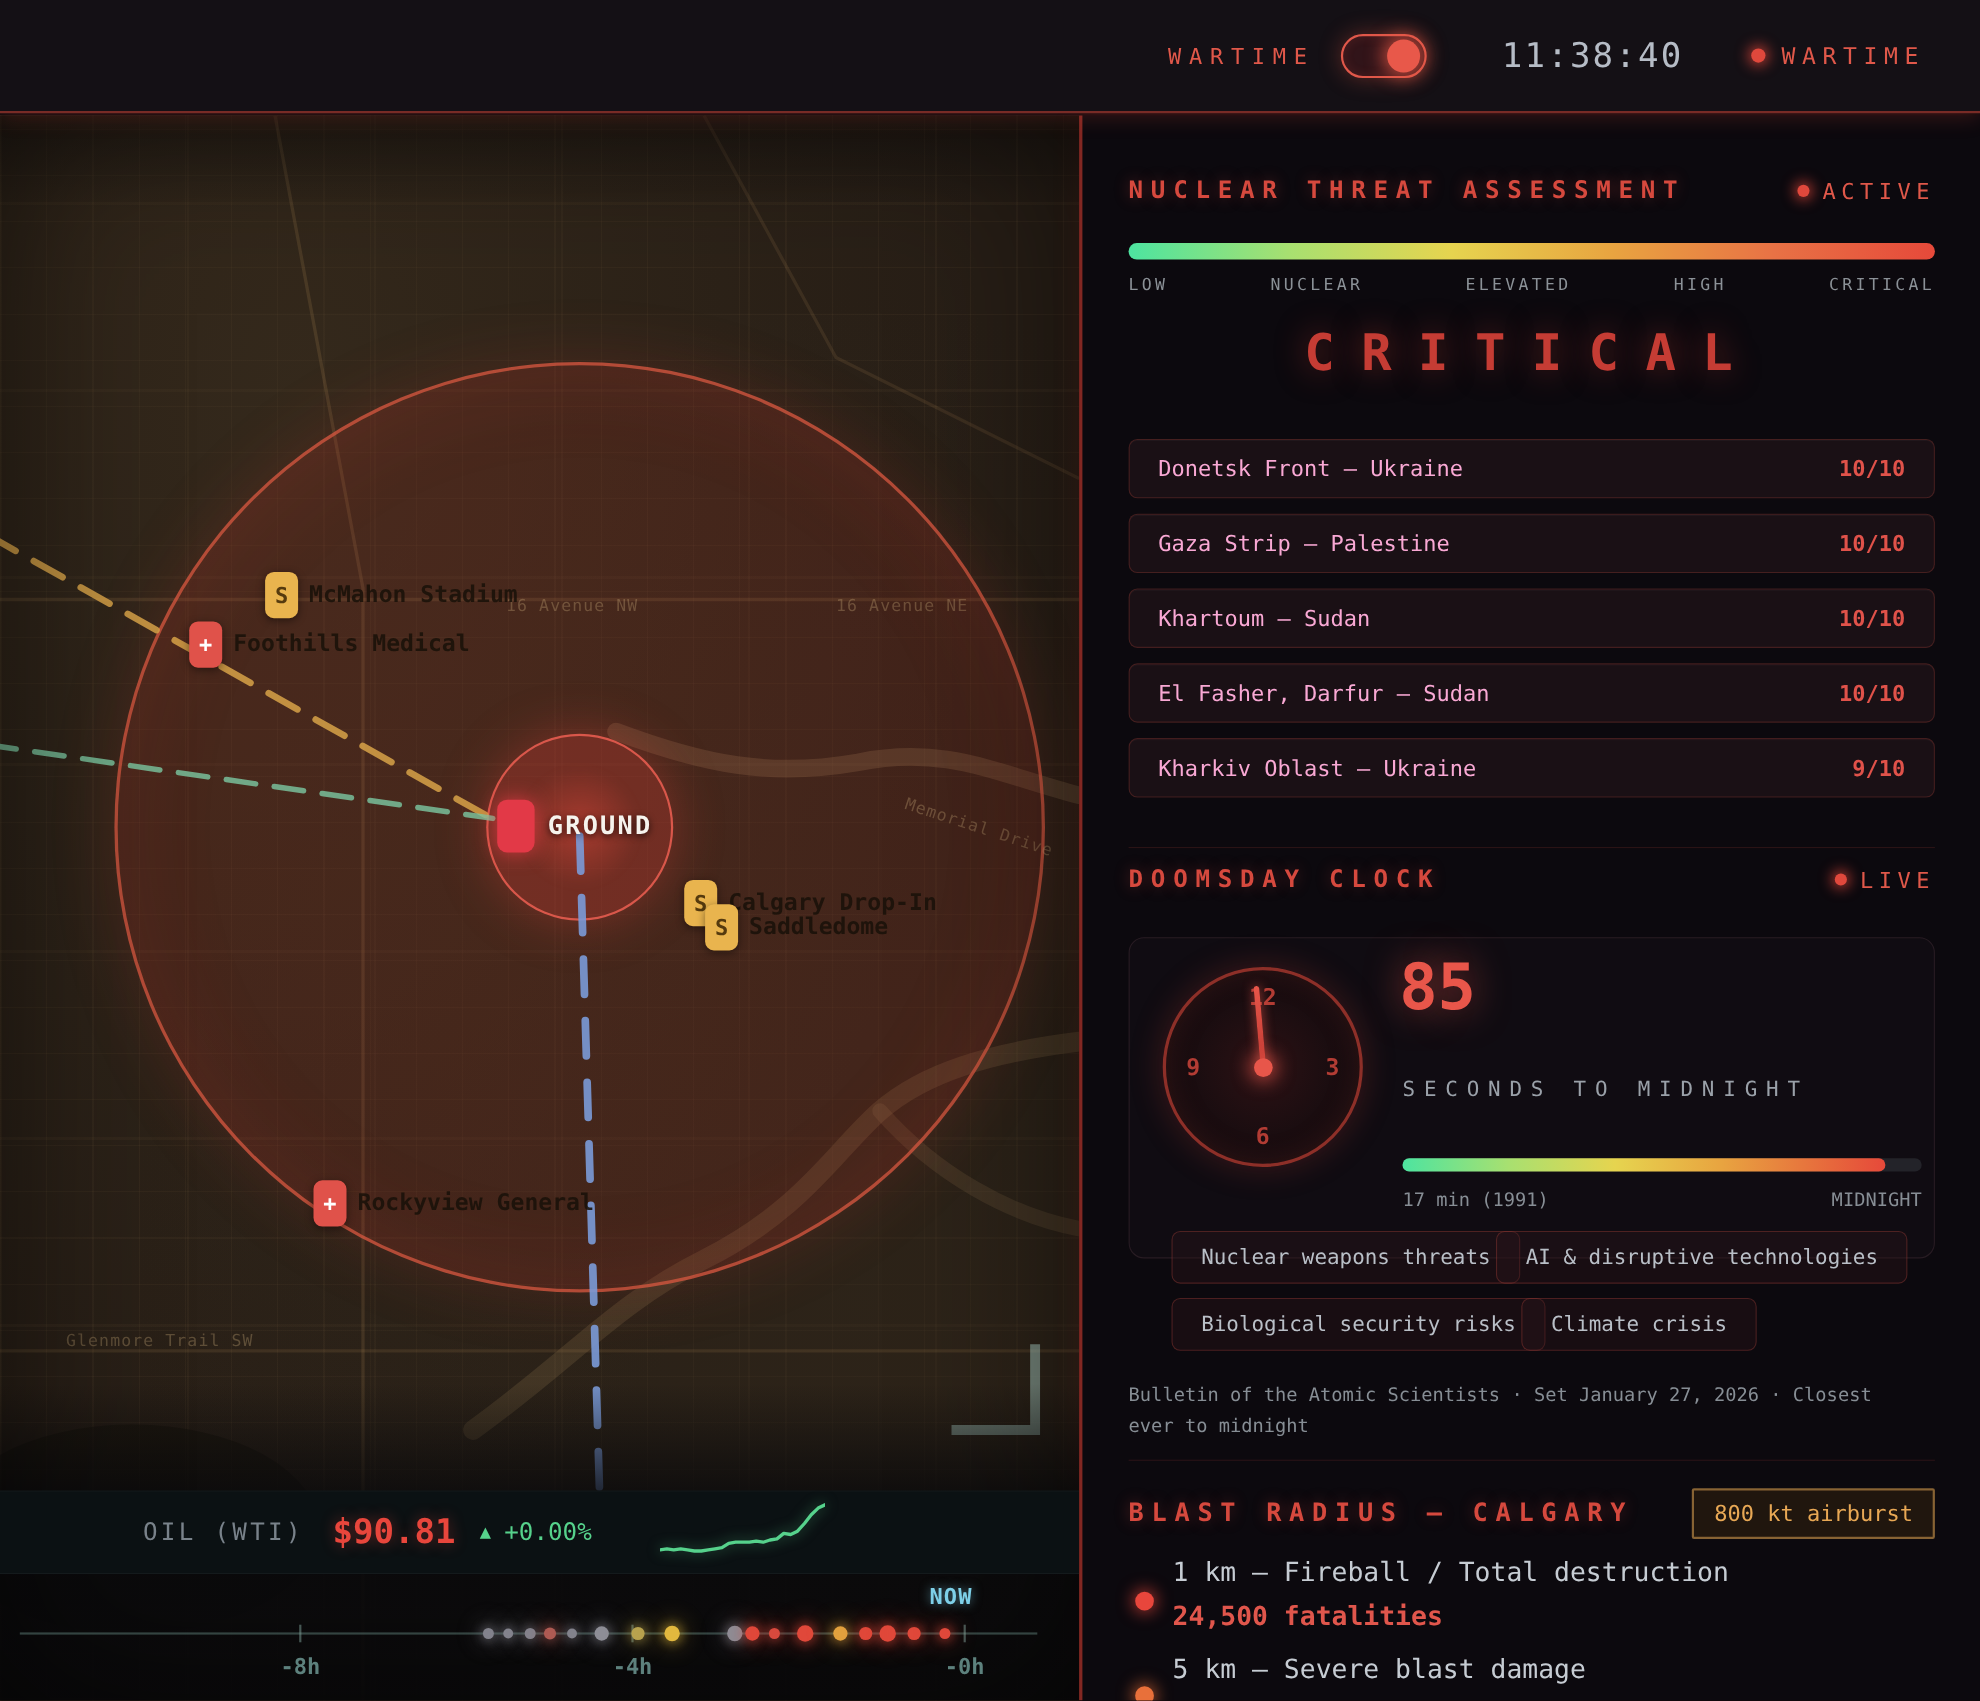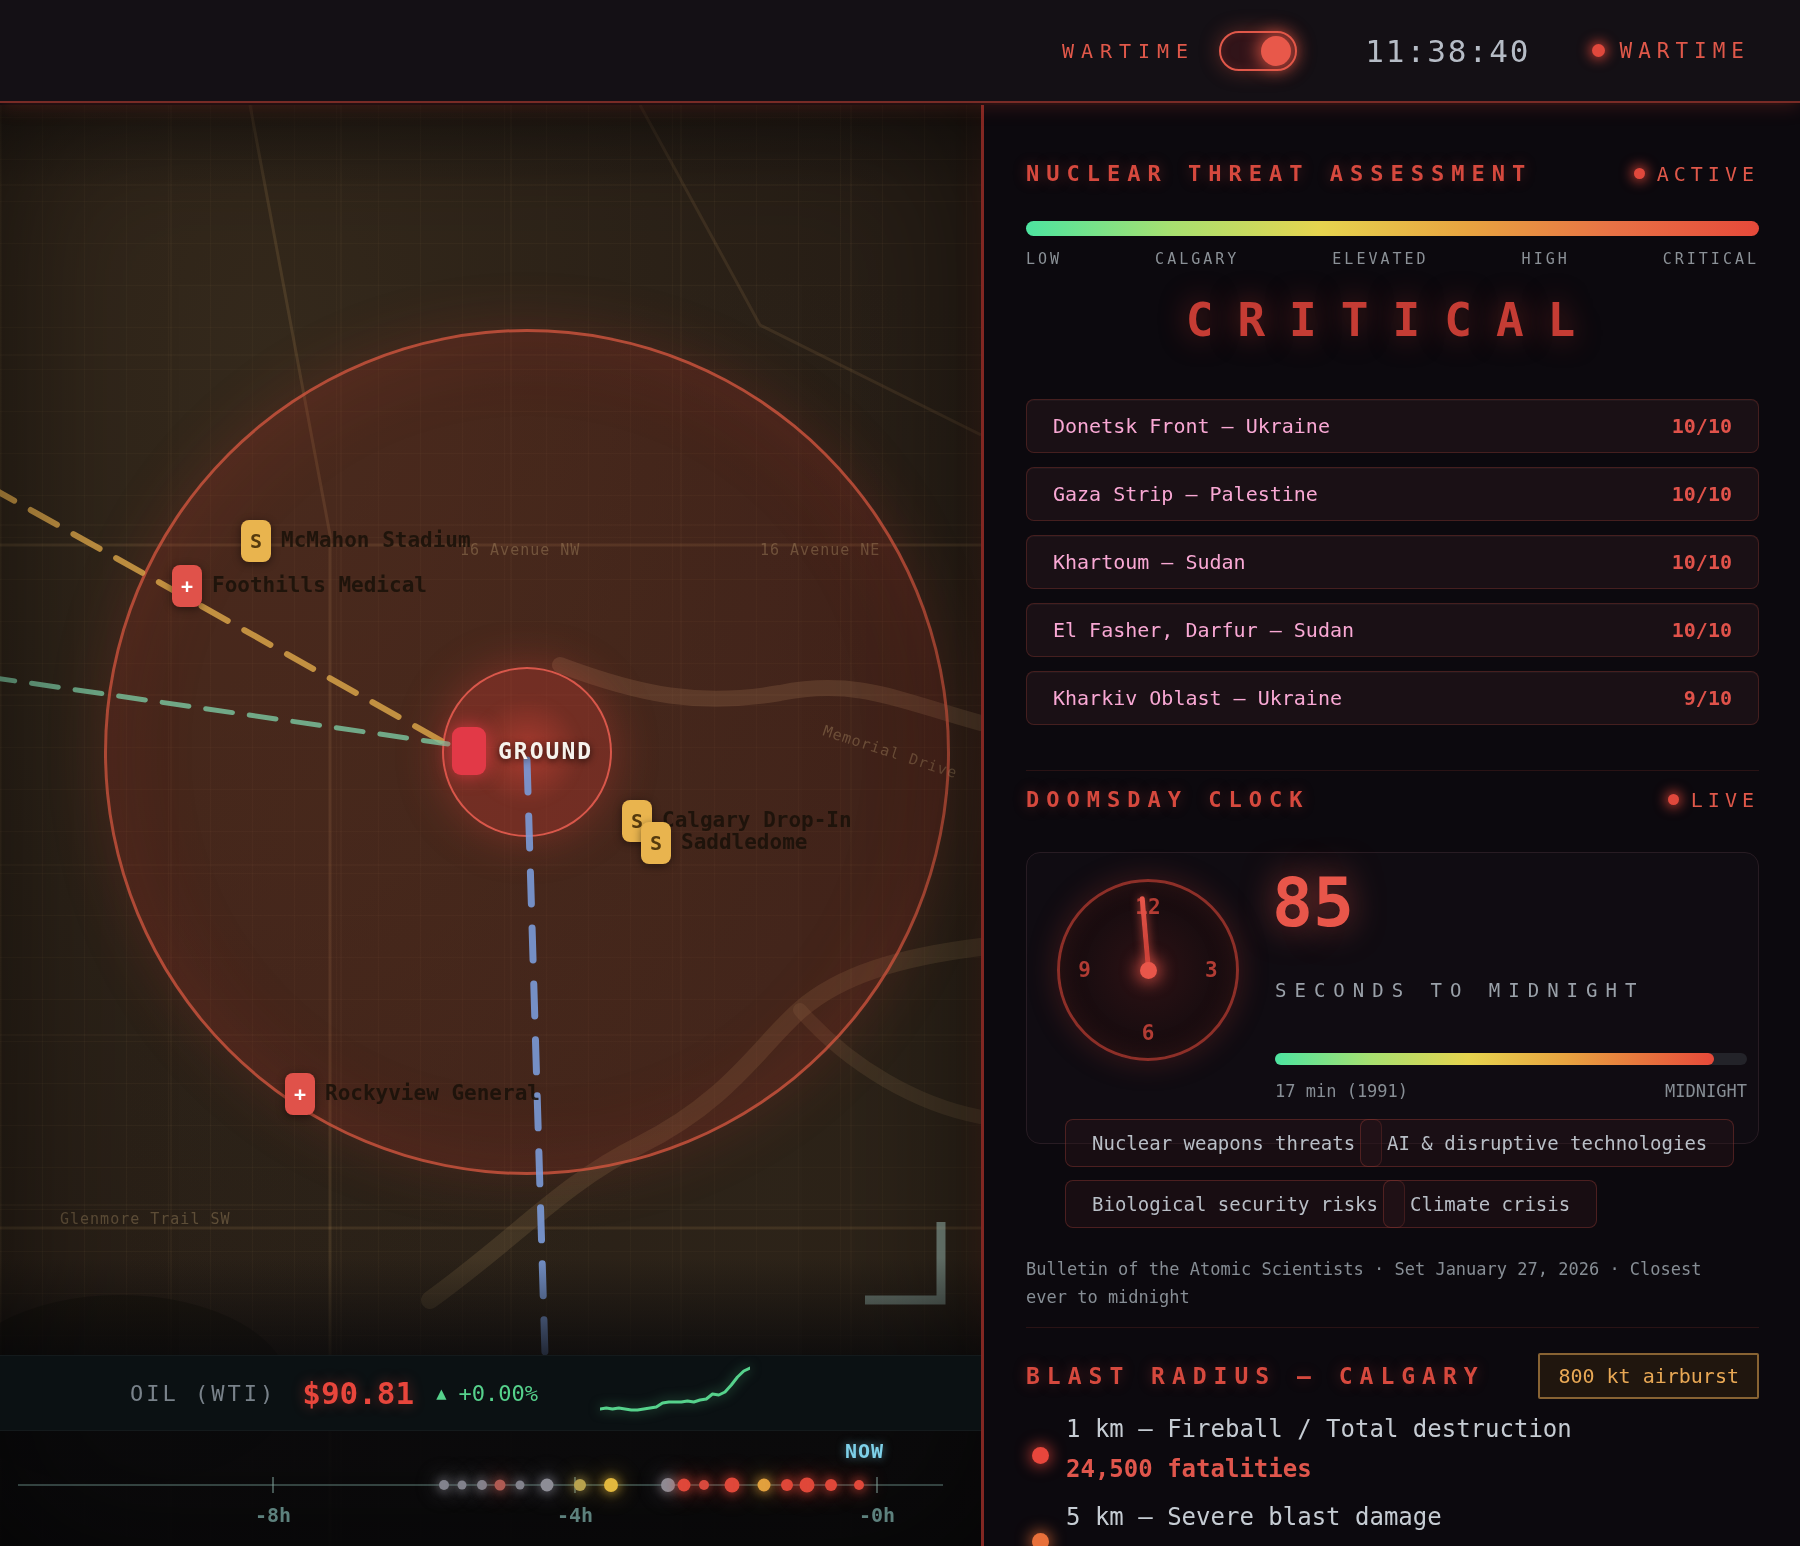--- a/index.html
+++ b/index.html
@@ -113,21 +113,21 @@
   .clock-face { position:absolute; left:30px; top:26px; width:182px; height:182px; border-radius:50%;
     border:3px solid #8d2f28; background:radial-gradient(circle, rgba(118,32,26,.28), rgba(18,10,12,.65) 75%);
     box-shadow:0 0 30px rgba(205,62,50,.25), inset 0 0 26px rgba(205,62,50,.18); }
   .cnum { position:absolute; color:#b23c34; font-size:21px; font-weight:bold; transform:translate(-50%,-50%); }
   .hand { position:absolute; left:50%; bottom:50%; width:5px; height:74px; margin-left:-2.5px;
     background:linear-gradient(180deg,#e8564a,#c03a32); border-radius:3px;
     transform-origin:bottom center; transform:rotate(-5deg);
     box-shadow:0 0 10px rgba(232,86,74,.8); }
   .cpin { position:absolute; left:50%; top:50%; width:17px; height:17px; margin:-8.5px 0 0 -8.5px; border-radius:50%;
     background:#e8564a; box-shadow:0 0 16px 4px rgba(232,86,74,.7); }
-  .dd-seconds { position:absolute; left:245px; top:10px; color:#e8564a; font-size:68px; font-weight:bold;
+  .dd-seconds { position:absolute; left:245px; top:10px; color:#e8564a; font-size:58px; font-weight:bold;
     text-shadow:0 0 34px rgba(232,86,74,.6); }
   .dd-caption { position:absolute; left:248px; top:126px; color:#9aa1a9; font-size:19px; letter-spacing:8px; }
   .dd-track { position:absolute; left:248px; top:200px; width:472px; height:12px; background:#232329; border-radius:7px; }
   .dd-fill { height:12px; border-radius:7px;
     background:linear-gradient(90deg,#4de4a0 0%,#a8e070 22%,#e6d44f 44%,#e8a440 66%,#e6493a 100%); }
   .dd-scale { position:absolute; left:248px; top:228px; width:472px; display:flex; justify-content:space-between;
     color:#878e95; font-size:17px; }
 
   .chip { position:absolute; height:48px; background:rgba(46,22,26,.38); border:1px solid rgba(200,75,65,.3);
     border-radius:8px; color:#b9bfc7; font-size:19px; display:inline-flex; align-items:center;
@@ -260,21 +260,21 @@
     <div class="p-abs sec-head" style="top:56px;">
       <span class="sec-title">NUCLEAR THREAT ASSESSMENT</span>
       <span class="sec-status">
         <span class="dot"></span>
         <span>ACTIVE</span>
       </span>
     </div>
     <div class="p-abs grad-bar" style="top:116px;"></div>
     <div class="p-abs scale-row" style="top:145px;">
       <span>LOW</span>
-      <span>CALGARY</span>
+      <span>NUCLEAR</span>
       <span>ELEVATED</span>
       <span>HIGH</span>
       <span>CRITICAL</span>
     </div>
     <div class="p-abs level-big" style="top:188px;">CRITICAL</div>
 
     <div class="t-row" style="top:294px;">
       <span class="t-name">Donetsk Front — Ukraine</span>
       <span class="t-score">10/10</span>
     </div>

